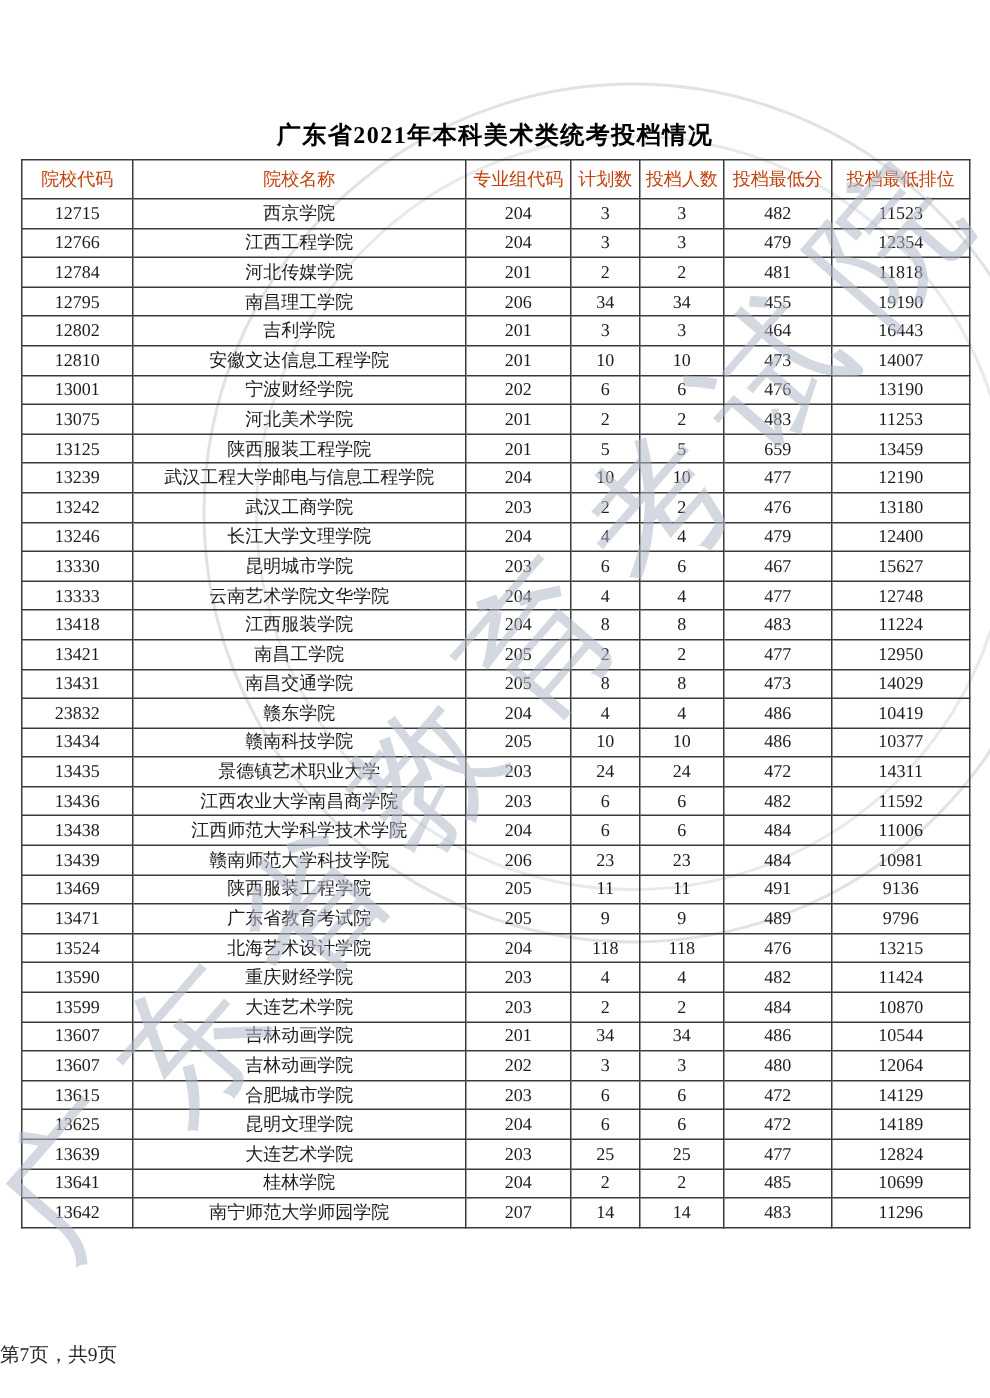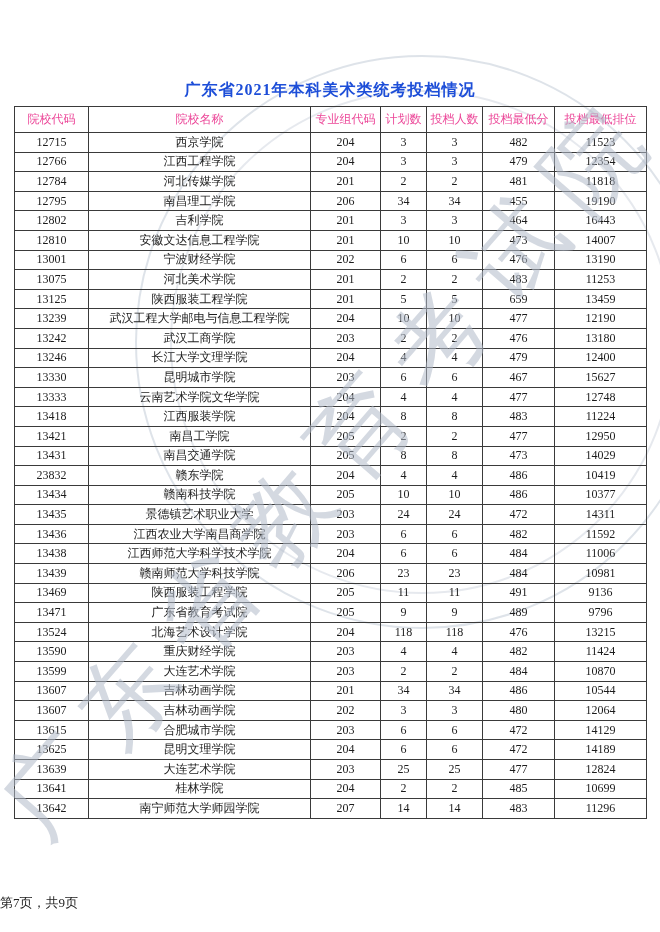--- a/index.html
+++ b/index.html
@@ -10,21 +10,21 @@
     color:#1c1c1c;
     position:relative;
     overflow:hidden;
   }
   .page{position:absolute;inset:0;}
   .doc-title{
     position:absolute;top:80px;left:0;right:0;
     text-align:center;
     font-size:16px;font-weight:bold;
     letter-spacing:1px;
-    color:#1d4ed8;
+    color:#000000;
     z-index:3;
   }
   .table-wrap{
     position:absolute;top:106px;left:14px;width:632px;
     z-index:3;
   }
   table{
     border-collapse:collapse;
     width:632px;
     table-layout:fixed;
@@ -34,21 +34,21 @@
     border:1px solid #3a3a3a;
     text-align:center;
     vertical-align:middle;
     padding:0 2px;
     font-size:12px;
     font-weight:normal;
     color:#1c1c1c;
     overflow:hidden;
     white-space:nowrap;
   }
-  thead th{height:25px;color:#ec4899;}
+  thead th{height:25px;color:#c2410c;}
   tbody td{height:18.6px;}
   col.c0{width:74px;}
   col.c1{width:222px;}
   col.c2{width:70px;}
   col.c3{width:46px;}
   col.c4{width:56px;}
   col.c5{width:72px;}
   col.c6{width:92px;}
   .footer{
     position:absolute;bottom:20px;left:0;right:0;

